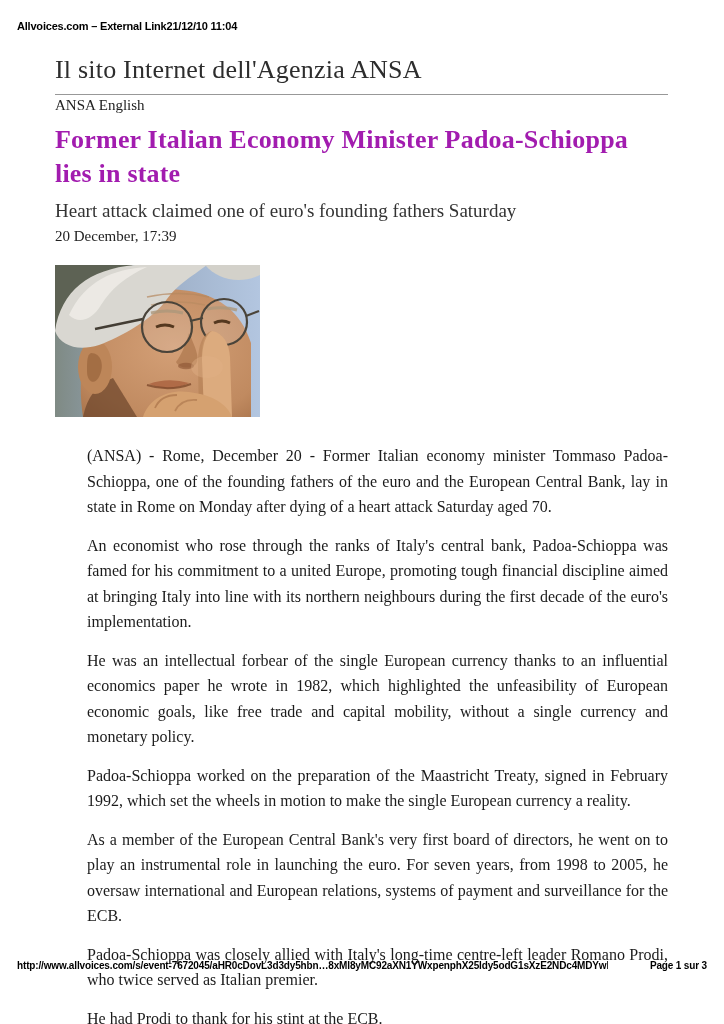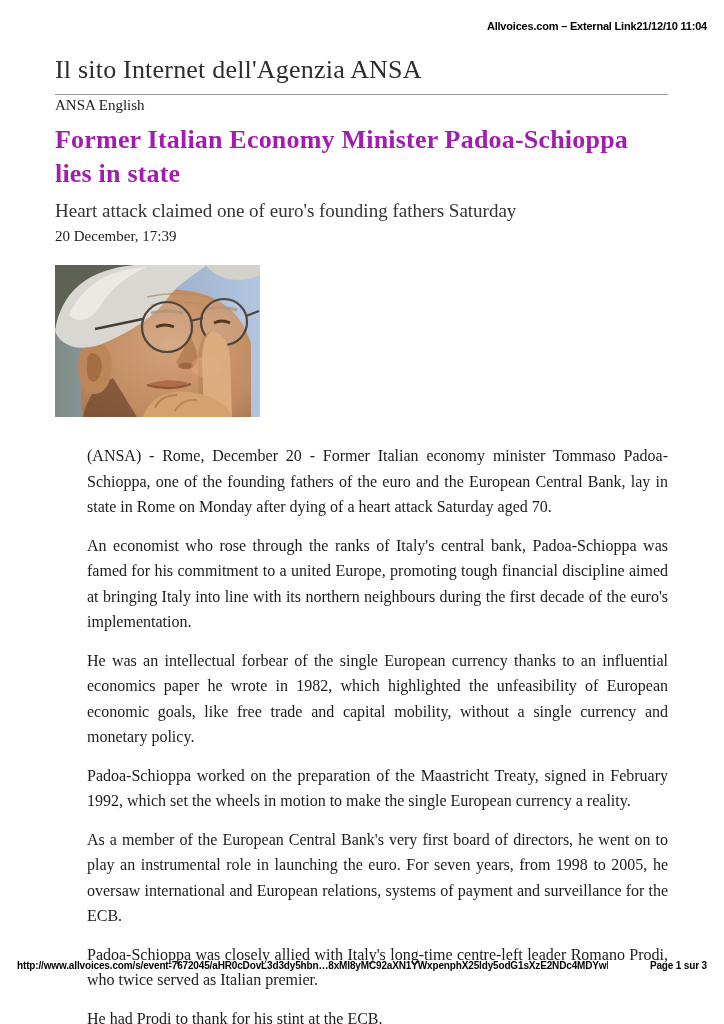--- a/index.html
+++ b/index.html
@@ -8,21 +8,21 @@
     width: 724px; height: 1024px;
     background: #ffffff;
     position: relative;
     overflow: hidden;
     font-family: "Liberation Serif", serif;
     color: #1c1c1c;
   }
   
   .print-header, .print-footer {
     position: absolute; left: 17px; right: 17px;
-    display: flex; justify-content: flex-end; align-items: baseline;
+    display: flex; justify-content: flex-start; align-items: baseline;
     font-family: "Liberation Sans", sans-serif;
     font-weight: bold; color: #000;
   }
   .print-header { top: 20px; font-size: 11px; letter-spacing: -0.2px; }
   .print-footer { top: 960px; font-size: 10px; letter-spacing: -0.15px; gap: 30px; }
   .footer-url { white-space: nowrap; overflow: hidden; max-width: 625px; }
   .footer-page { white-space: nowrap; margin-left: 12px; }
   
   .content {
     position: absolute; left: 55px; top: 55px; width: 613px;

